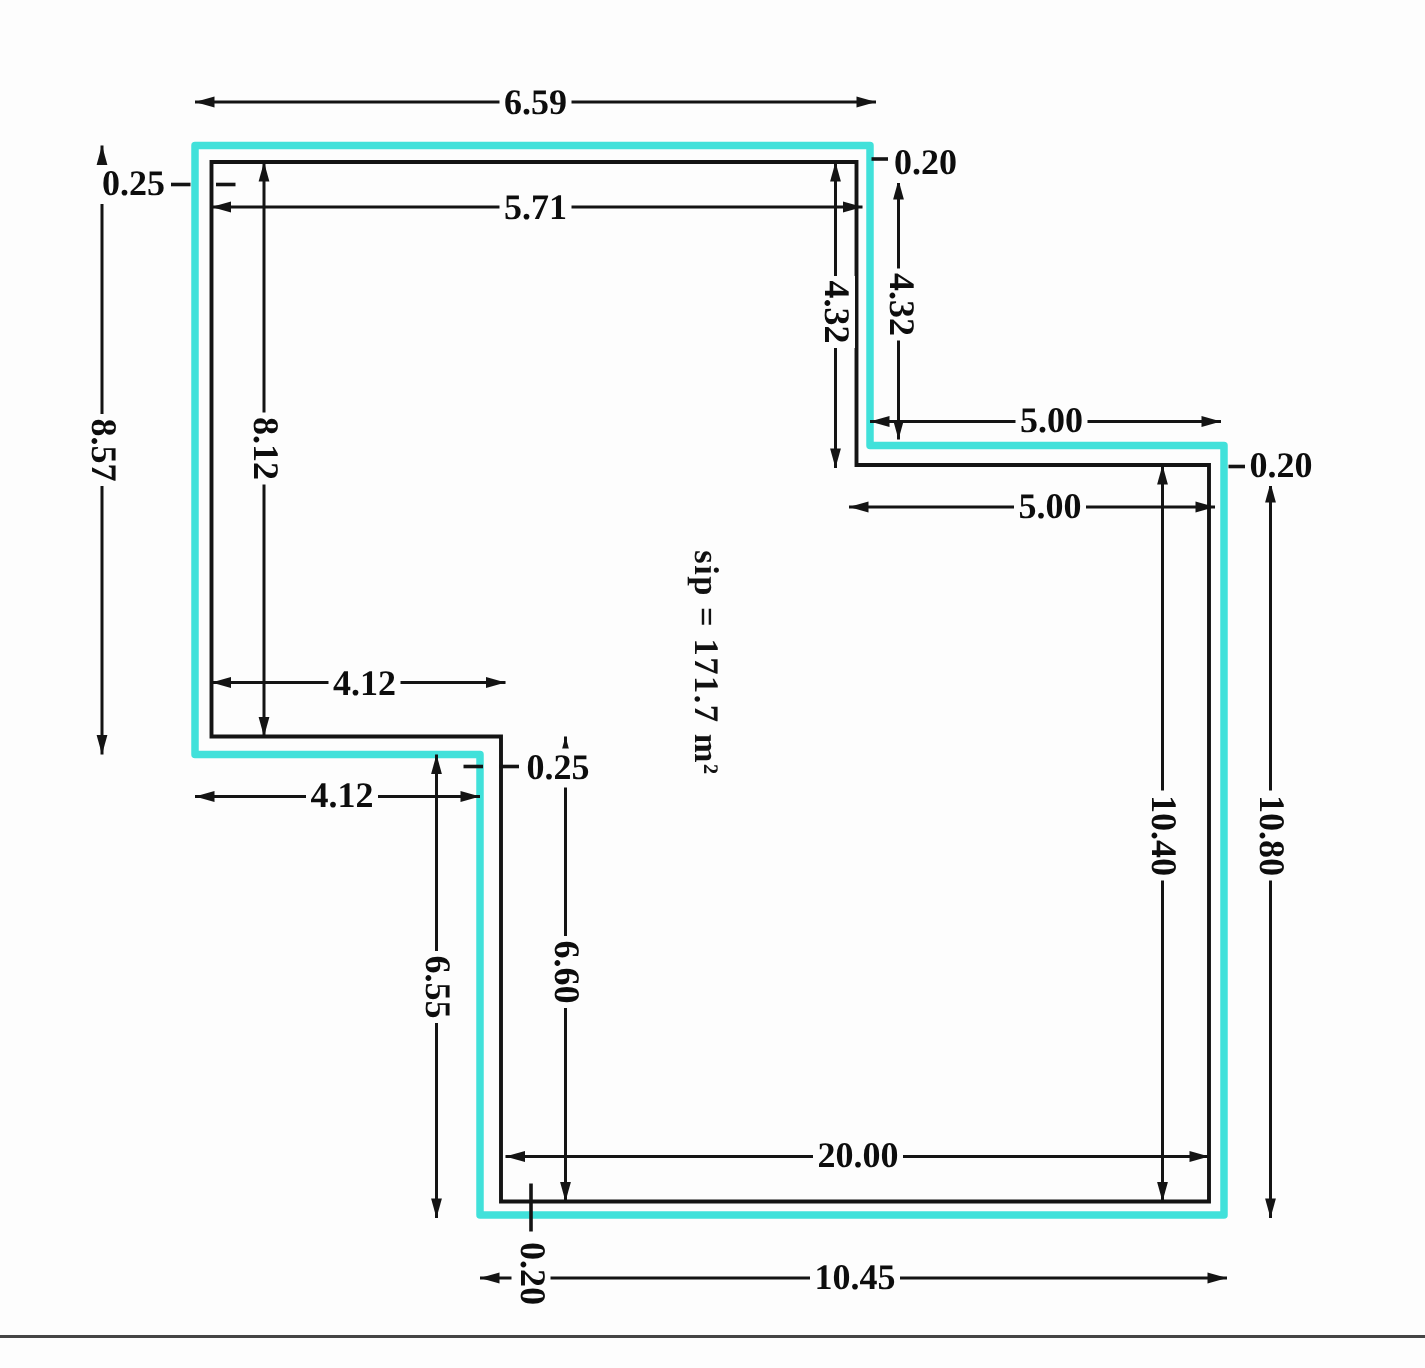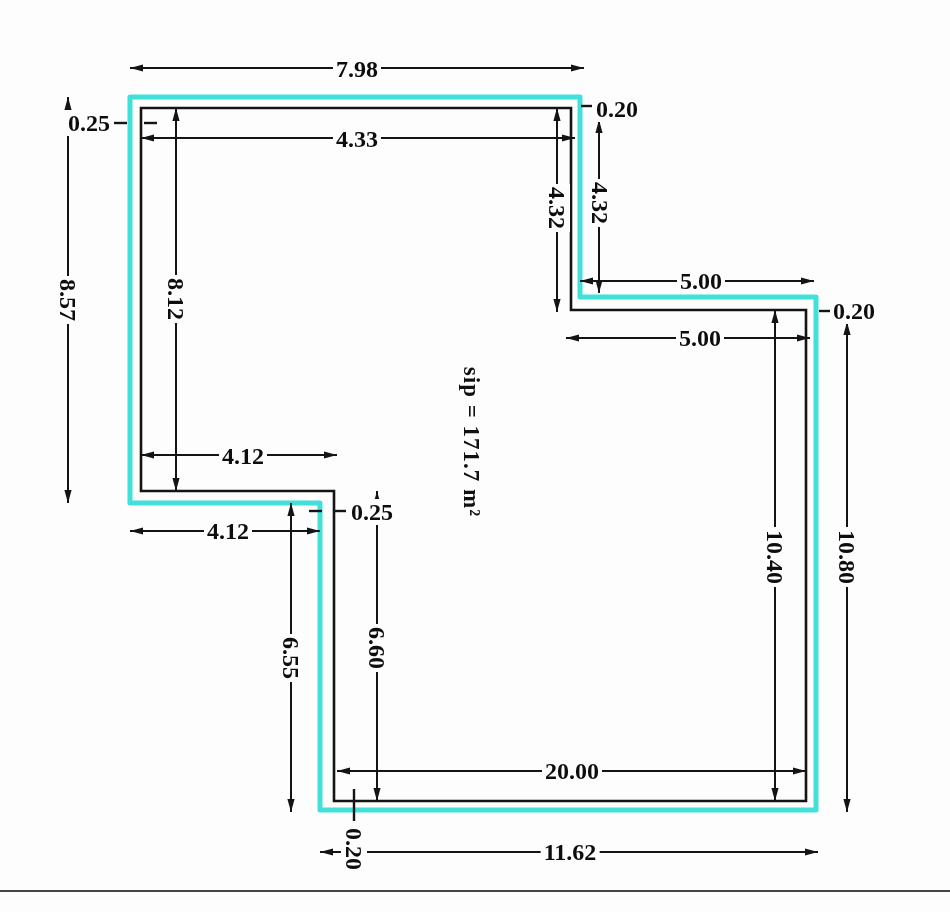--- a/index.html
+++ b/index.html
@@ -101,28 +101,28 @@
       <line x1="114" y1="123" x2="127" y2="123" stroke="#141414" stroke-width="2.4"></line>
       <line x1="144" y1="123" x2="157" y2="123" stroke="#141414" stroke-width="2.4"></line>
       <line x1="581" y1="106" x2="592" y2="106" stroke="#141414" stroke-width="2.4"></line>
       <line x1="819" y1="311" x2="830" y2="311" stroke="#141414" stroke-width="2.4"></line>
       <line x1="309" y1="511" x2="322" y2="511" stroke="#141414" stroke-width="2.4"></line>
       <line x1="333" y1="511" x2="346" y2="511" stroke="#141414" stroke-width="2.4"></line>
       <line x1="354" y1="789" x2="354" y2="821" stroke="#141414" stroke-width="2.4"></line>
     </svg>
   <div id="labels">
     <div class="area-label" id="area-label" style="left: 471px; top: 442px;">sip = 171.7 m²</div>
-  <div class="dim-label" style="left: 357px; top: 69px;">7.98</div>
-      <div class="dim-label" style="left: 357px; top: 139px;">4.33</div>
+  <div class="dim-label" style="left: 357px; top: 69px;">6.59</div>
+      <div class="dim-label" style="left: 357px; top: 139px;">5.71</div>
       <div class="dim-label" style="left: 701px; top: 281px;">5.00</div>
       <div class="dim-label" style="left: 700px; top: 338px;">5.00</div>
       <div class="dim-label" style="left: 243px; top: 456px;">4.12</div>
       <div class="dim-label" style="left: 228px; top: 531px;">4.12</div>
       <div class="dim-label" style="left: 572px; top: 771px;">20.00</div>
-      <div class="dim-label" style="left: 570px; top: 852px;">11.62</div>
+      <div class="dim-label" style="left: 570px; top: 852px;">10.45</div>
       <div class="dim-label vert" style="left: 68px; top: 300px;">8.57</div>
       <div class="dim-label vert" style="left: 176px; top: 299px;">8.12</div>
       <div class="dim-label vert" style="left: 557px; top: 208px;">4.32</div>
       <div class="dim-label vert" style="left: 600px; top: 203px;">4.32</div>
       <div class="dim-label vert" style="left: 775px; top: 557px;">10.40</div>
       <div class="dim-label vert" style="left: 847px; top: 557px;">10.80</div>
       <div class="dim-label vert" style="left: 291px; top: 658px;">6.55</div>
       <div class="dim-label vert" style="left: 377px; top: 648px;">6.60</div>
       <div class="dim-label" style="left: 89px; top: 123px;">0.25</div>
       <div class="dim-label" style="left: 617px; top: 109px;">0.20</div>

